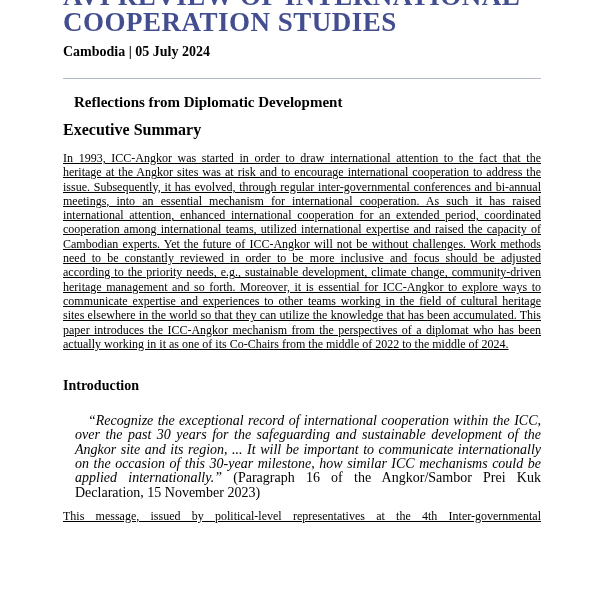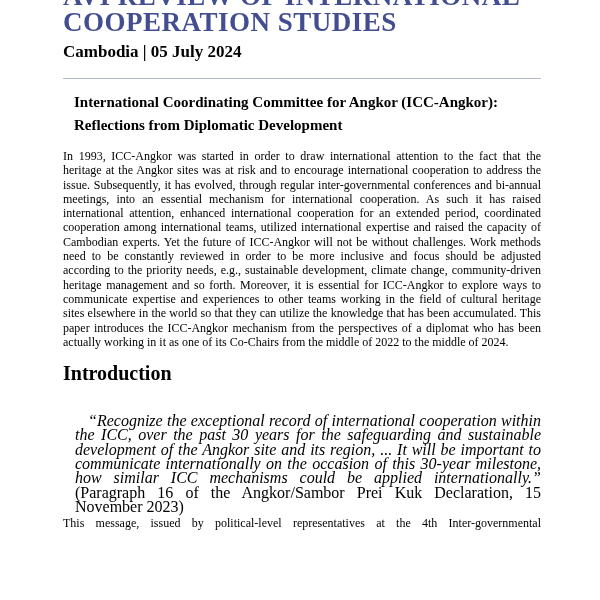--- a/index.html
+++ b/index.html
@@ -23,21 +23,21 @@
     margin-top: -17px;
     font-size: 27px;
     line-height: 26px;
     font-weight: bold;
     letter-spacing: 0.5px;
     color: #434e90;
   }
   .masthead-title span { display: block; }
   .dateline {
     margin-top: 10px;
-    font-size: 17px;
+    font-size: 14px;
     line-height: 14px;
     font-weight: bold;
   }
   .rule {
     border: none;
     border-top: 1.5px solid #b4b9cd;
     margin: 19px 0 0 0;
   }
   
   .article-title {
@@ -55,70 +55,71 @@
     font-style: italic;
   }
   .author-line sup { font-size: 9px; font-style: italic; }
   .h-exec {
     margin-top: 6px;
     font-size: 16px;
     line-height: 19px;
     font-weight: bold;
   }
   .h-intro {
-    margin-top: 16px;
-    font-size: 20px;
+    margin-top: 26px;
+    font-size: 14px;
     line-height: 17px;
     font-weight: bold;
   }
   .body-text {
     font-size: 12px;
     line-height: 14.3px;
     text-align: justify;
+    text-decoration: underline;
   }
   .exec-body { margin-top: 12px; }
   .note-para { margin-top: 4px; }
   .note-label { font-weight: bold; }
   .quote-block {
-    margin-top: 32px;
+    margin-top: 20px;
     margin-left: 12px;
     text-indent: 13px;
-    font-size: 16px;
+    font-size: 14px;
     line-height: 14.3px;
     text-align: justify;
   }
   .quote-italic { font-style: italic; }
   .quote-cite { font-style: normal; }
   .final-para {
-    margin-top: 2px;
+    margin-top: 9px;
     text-align: justify;
     text-align-last: justify;
   }
   p, h1, h2, h3 { margin: 0; padding: 0; }
 </style>
 </head>
 <body>
 
 <div class="sheet">
 
   <h1 class="masthead-title">
     <span>AVI REVIEW OF INTERNATIONAL</span>
     <span>COOPERATION STUDIES</span>
   </h1>
 
   <p class="dateline">Cambodia | 05 July 2024</p>
 
   <hr class="rule">
 
   <h2 class="article-title">
-    <span>International Coordinating Committee for Angkor (ICC-Angkor):</span>
     <span>Reflections from Diplomatic Development</span>
   </h2>
 
 
+  <h3 class="h-exec">Executive Summary</h3>
 
   <p class="body-text exec-body">In 1993, ICC-Angkor was started in order to draw international attention to the fact that the heritage at the Angkor sites was at risk and to encourage international cooperation to address the issue. Subsequently, it has evolved, through regular inter-governmental conferences and bi-annual meetings, into an essential mechanism for international cooperation. As such it has raised international attention, enhanced international cooperation for an extended period, coordinated cooperation among international teams, utilized international expertise and raised the capacity of Cambodian experts. Yet the future of ICC-Angkor will not be without challenges. Work methods need to be constantly reviewed in order to be more inclusive and focus should be adjusted according to the priority needs, e.g., sustainable development, climate change, community-driven heritage management and so forth. Moreover, it is essential for ICC-Angkor to explore ways to communicate expertise and experiences to other teams working in the field of cultural heritage sites elsewhere in the world so that they can utilize the knowledge that has been accumulated. This paper introduces the ICC-Angkor mechanism from the perspectives of a diplomat who has been actually working in it as one of its Co-Chairs from the middle of 2022 to the middle of 2024.</p>
 
   <h3 class="h-intro">Introduction</h3>
 
 
   <p class="quote-block"><span class="quote-italic">“Recognize the exceptional record of international cooperation within the ICC, over the past 30 years for the safeguarding and sustainable development of the Angkor site and its region, ... It will be important to communicate internationally on the occasion of this 30-year milestone, how similar ICC mechanisms could be applied internationally.”</span><span class="quote-cite"> (Paragraph 16 of the Angkor/Sambor Prei Kuk Declaration, 15 November 2023)</span></p>
 
   <p class="body-text final-para">This message, issued by political-level representatives at the 4th Inter-governmental</p>
 

